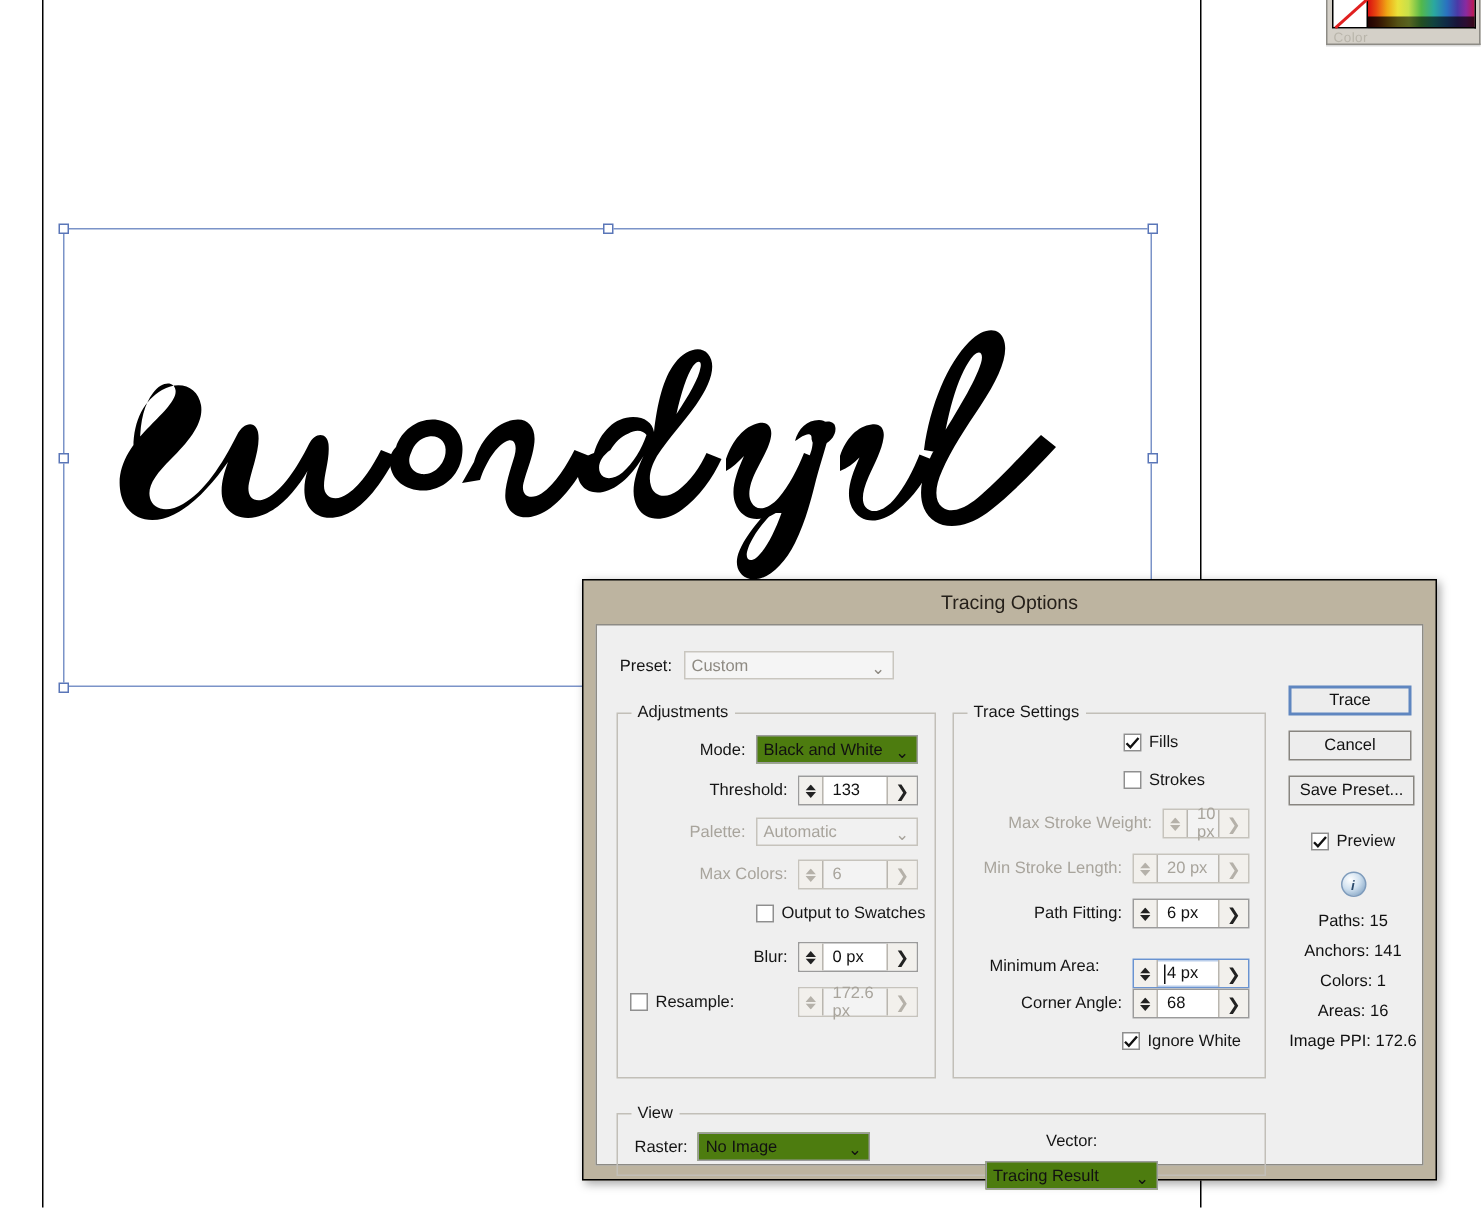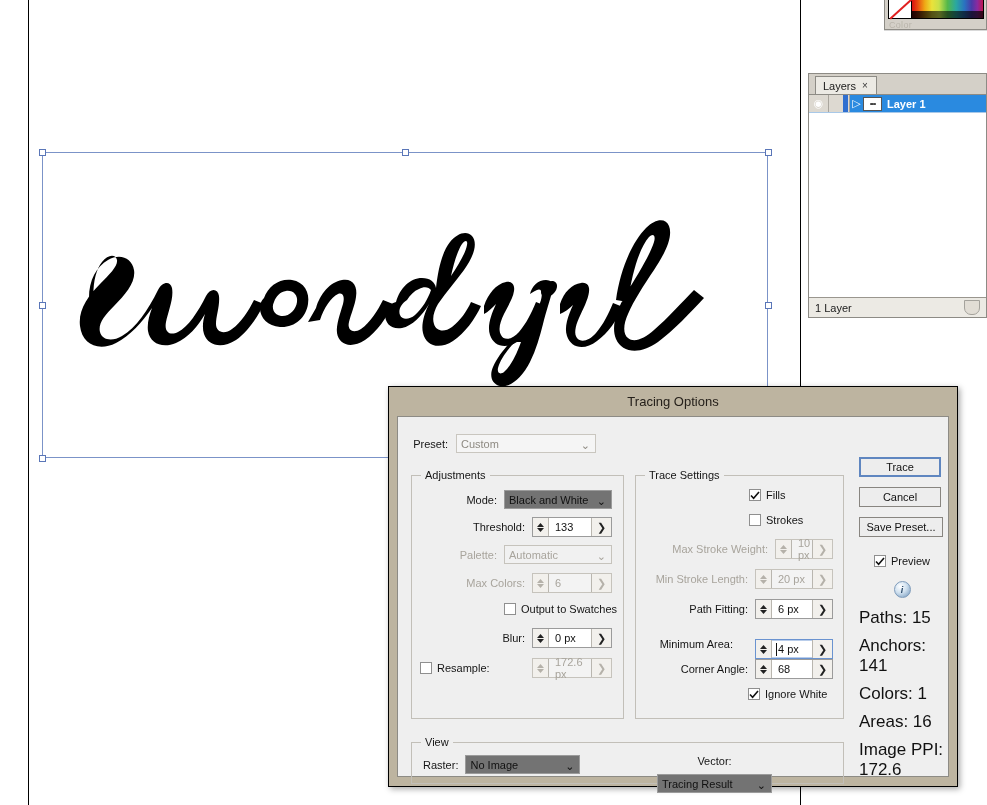--- a/index.html
+++ b/index.html
@@ -74,21 +74,21 @@
   .dlg-title{height:29px;display:flex;align-items:center;justify-content:center;
     font-size:13px;color:#25201a;}
   .dlg-body{position:absolute;left:8px;top:29px;right:8px;bottom:9px;
     background:#efefef;border:1px solid #8d8b85;box-sizing:border-box;}
 
   .preset-row{position:absolute;left:14px;top:17px;display:flex;align-items:center;gap:8px;}
   .lbl{font-size:11px;color:#151515;}
   .lbl.dim{color:#a8a49c;}
 
   
-  .sel{height:19px;background:#737373;border:1px solid #9b9b9b;box-sizing:border-box;
+  .sel{height:19px;background:#4d7c0f;border:1px solid #9b9b9b;box-sizing:border-box;
     display:flex;align-items:center;padding:0 4px;font-size:11px;color:#111;position:relative;}
   .sel .chev{position:absolute;right:5px;top:4px;}
   .sel.dim{background:#f1f1f1;color:#a8a49c;border-color:#c6c3bc;}
   .sel.ghost{background:#f5f5f5;color:#8e8a82;border-color:#c9c6bf;}
 
   .spin{height:20px;display:flex;align-items:stretch;border:1px solid #9b9b9b;
     box-sizing:border-box;background:#fff;}
   .spin.dim{border-color:#c6c3bc;background:#f3f3f3;}
   .spin.focus{border:1px solid #6a93d0;box-shadow:0 0 0 1px #b9cdea inset;margin-top:10px;}
   .spin-arrows{width:15px;background:#f2f0ec;border-right:1px solid #b9b6af;
@@ -107,21 +107,21 @@
   .group{position:absolute;border:1px solid #c2bfb8;box-sizing:border-box;}
   .group-title{position:absolute;top:-7px;left:9px;background:#efefef;padding:0 4px;font-size:11px;color:#151515;}
 
   .row{position:absolute;display:flex;align-items:center;}
 
   .btn{width:82px;height:20px;background:#ededed;border:1px solid #888580;box-sizing:border-box;
     display:flex;align-items:center;justify-content:center;font-size:11px;color:#111;}
   .btn.primary{border:2px solid #5f86c0;}
   .btn.wide{width:84px;}
 
-  .info-line{text-align:left;font-size:17px;color:#111;}
+  .info-line{text-align:center;font-size:11px;color:#111;}
 
   .info-icon{width:17px;height:17px;border-radius:50%;
     background:radial-gradient(circle at 35% 30%,#ffffff,#cfe0ef 45%,#6e93b8 100%);
     border:1px solid #7e9bbb;display:flex;align-items:center;justify-content:center;
     font-size:9px;font-weight:bold;color:#2b4a6b;font-style:italic;box-sizing:border-box;}
 </style>
 </head>
 <body>
 
 <div id="root">
@@ -203,41 +203,20 @@
   </div>
 
   <div class="color-panel">
     <div class="color-panel-inner">
       <div class="none-swatch"></div>
       <div class="spectrum"></div>
     </div>
     <div class="color-label">Color</div>
   </div>
 
-  <div class="layers-panel">
-    <div class="layers-tabstrip">
-      <div class="layers-tab">
-        <span>Layers</span>
-        <span class="tab-close">×</span>
-      </div>
-    </div>
-    <div class="layers-body">
-      <div class="layer-row">
-        <span class="lr-eye">◉</span>
-        <span class="lr-lock"></span>
-        <span class="lr-arrow">▷</span>
-        <span class="lr-thumb">•••</span>
-        <span class="lr-name">Layer 1</span>
-      </div>
-    </div>
-    <div class="layers-footer">
-      <span>1 Layer</span>
-      <span class="footer-icon"></span>
-    </div>
-  </div>
 
   <div class="dialog">
     <div class="dlg-title">Tracing Options</div>
 
     <div class="dlg-body">
 
       <div class="preset-row">
         <span class="lbl" style="width:36px;text-align:right;">Preset:</span>
         <span class="sel ghost" style="width:140px;">
           <span>Custom</span>

